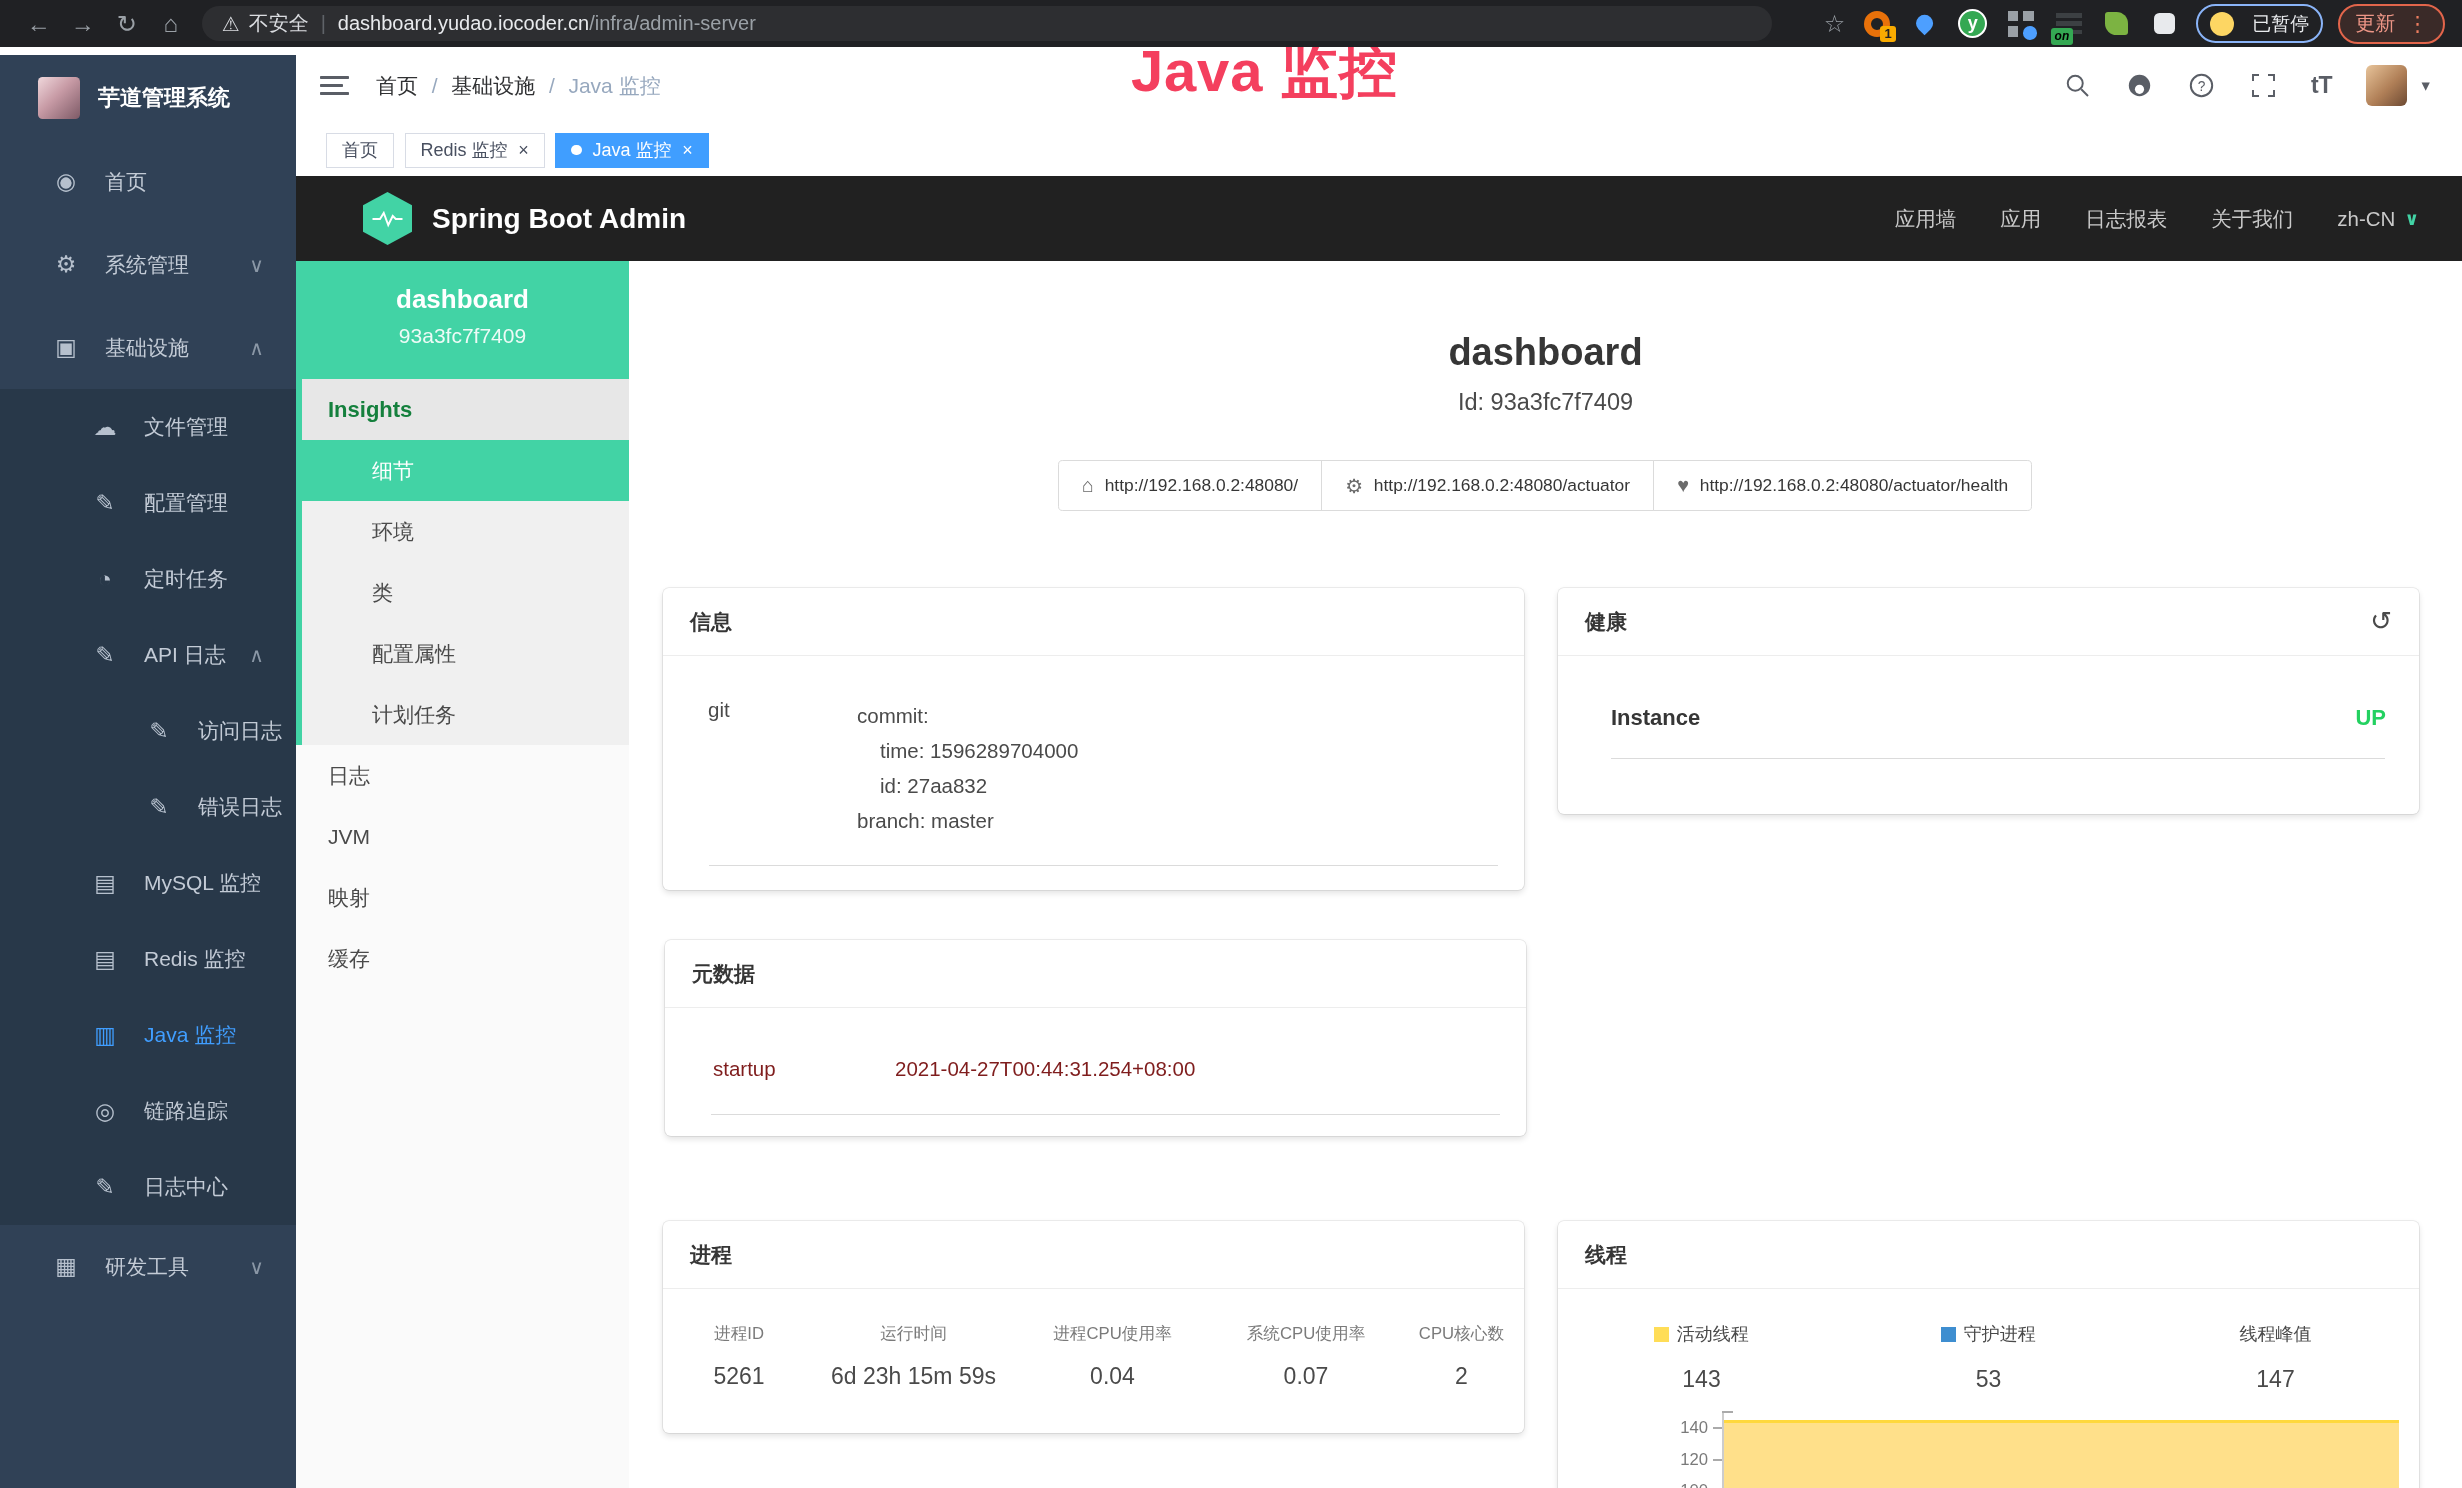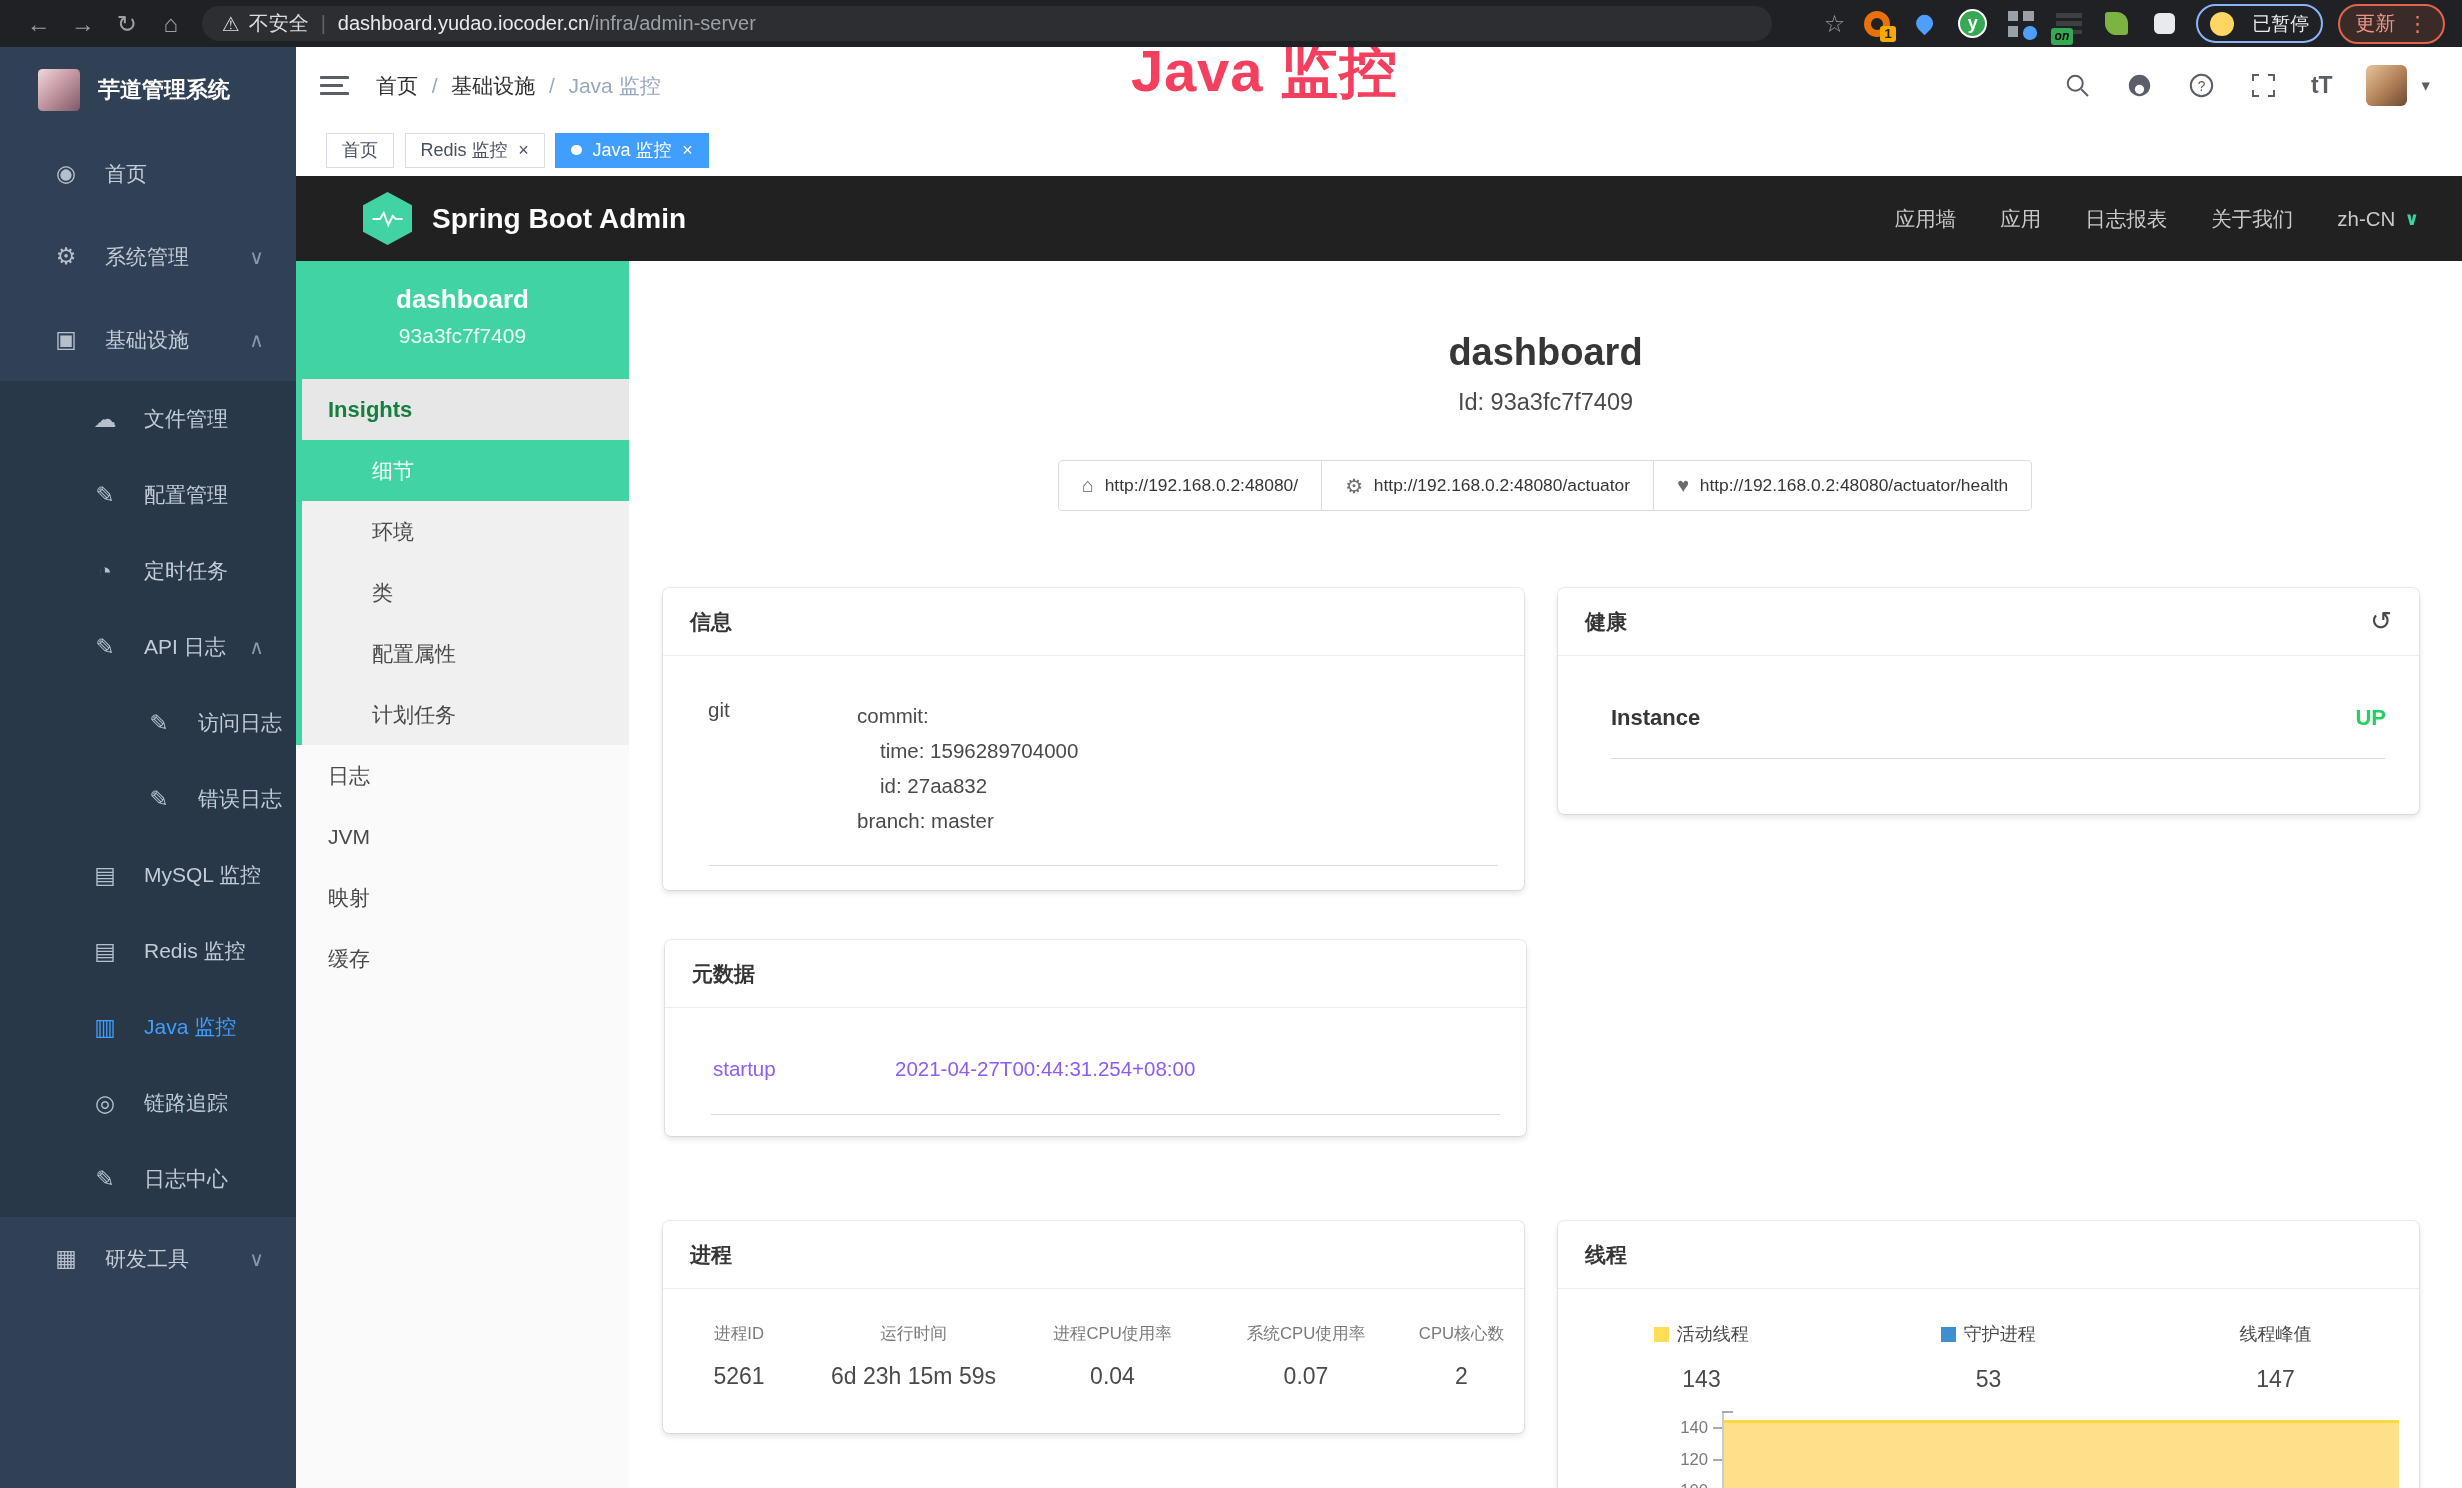--- a/index.html
+++ b/index.html
@@ -34,21 +34,21 @@
     padding:0 3.8px;border-radius:3px;font-weight:bold;font-style:italic;}
   .ext-leaf{width:23px;height:23px;background:#7cb342;border-radius:3px 11.4px 3px 11.4px;}
   .ext-puzzle{width:21px;height:21px;background:#e8eaed;border-radius:5.3px;}
   .paused-pill{height:35px;border:2.3px solid #8ab4f8;border-radius:20px;display:flex;align-items:center;gap:18px;
     padding:0 12px;color:#e8eaed;font-size:19px;flex:none;}
   .face{width:24px;height:24px;border-radius:50%;background:#fdd663;}
   .update-pill{height:36px;border:2.3px solid #e2654b;border-radius:20.5px;display:flex;align-items:center;gap:12px;
     padding:0 15px;color:#ec9586;font-size:20px;background:#3a2a28;flex:none;}
   .update-dots{color:#ec7d5f;font-size:21px;}
   
-  .sidebar{position:absolute;top:47px;left:0;width:296px;bottom:0;background:#304156;color:#c3cbd6;z-index:30;}
+  .sidebar{position:absolute;top:55px;left:0;width:296px;bottom:0;background:#304156;color:#c3cbd6;z-index:30;}
   .logo-row{height:85px;display:flex;align-items:center;padding-left:38px;gap:18px;}
   .logo-img{width:42px;height:42px;border-radius:4.6px;flex:none;
     background:linear-gradient(135deg,#f0d8dc 0%,#c79aa5 45%,#7d5a66 100%);}
   .app-title{color:#fff;font-size:22px;font-weight:bold;}
   .mi{display:flex;align-items:center;height:83px;padding-left:50px;font-size:21px;position:relative;cursor:pointer;}
   .mi .ic{width:32px;font-size:23px;margin-right:23px;text-align:center;color:#b6c0cd;flex:none;}
   .mi .chev{position:absolute;right:32px;font-size:20px;color:#8a97a6;}
   .submenu{background:#283849;}
   .mi.sub{height:76px;padding-left:89px;}
   .mi.sub2{height:76px;padding-left:143px;}
@@ -120,21 +120,21 @@
     border-bottom:1.5px solid #ededed;font-size:21px;font-weight:bold;color:#363636;box-sizing:border-box;}
   .hist{font-weight:normal;color:#4a4a4a;font-size:26px;cursor:pointer;}
   .info-body{display:flex;padding:42px 27px 0;}
   .kv-key{width:149px;font-size:20.5px;color:#4a4a4a;padding-left:18px;flex:none;}
   .kv-val{flex:1;font-size:20.5px;color:#4a4a4a;line-height:35px;}
   .indent{padding-left:23px;}
   .divider{border-bottom:1.5px solid #dbdbdb;margin:27px 26px 0 46px;}
   .health-row{display:flex;justify-content:space-between;padding:49px 33px 0 53px;font-size:22px;}
   .health-name{font-weight:bold;color:#363636;}
   .health-status{font-weight:bold;color:#23d160;}
-  .meta-row{display:flex;padding:49px 27px 0;font-size:20.5px;color:#8b5cf6;}
+  .meta-row{display:flex;padding:49px 27px 0;font-size:20.5px;color:#7f1d1d;}
   .meta-key{width:182px;padding-left:21px;flex:none;}
   .proc-cols{display:flex;padding-top:33px;}
   .pcol{text-align:center;box-sizing:border-box;}
   .pc1{width:152px}.pc2{width:197px}.pc3{width:201px}.pc4{width:186px}.pc5{width:125px}
   .plabel{font-size:16.7px;color:#7a7a7a;}
   .pval{font-size:23px;color:#4a4a4a;margin-top:18px;}
   .legend{display:flex;padding-top:33px;}
   .lcol{width:287px;text-align:center;}
   .lrow{display:flex;align-items:center;justify-content:center;gap:7.6px;font-size:18px;color:#4a4a4a;}
   .sq{width:15px;height:15px;flex:none;}

